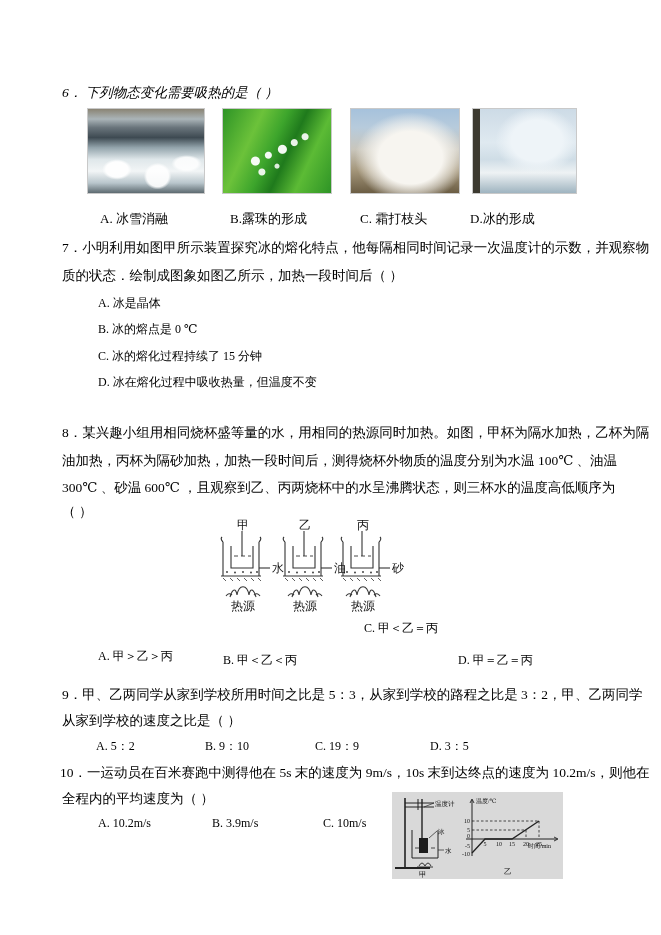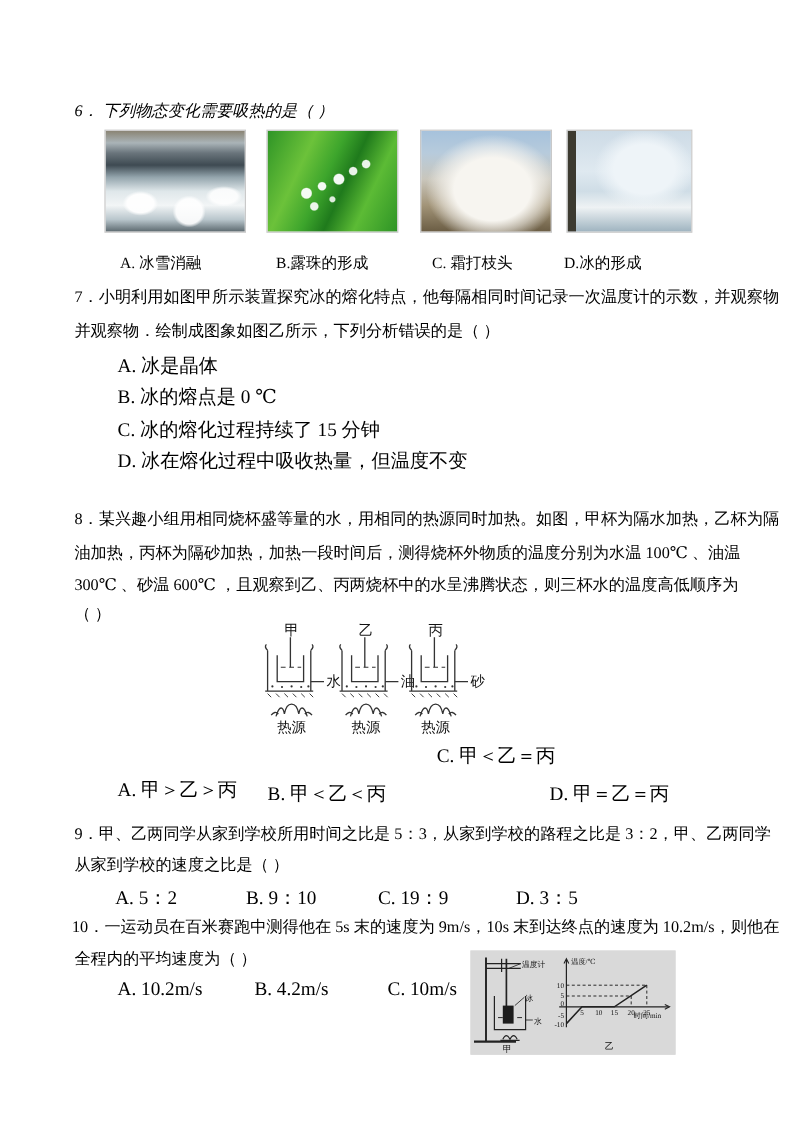--- a/index.html
+++ b/index.html
@@ -3,21 +3,21 @@
 <meta charset="utf-8">
 <style>
   html,body{margin:0;padding:0;}
   body{
     width:661px;height:935px;background:#ffffff;position:relative;
     font-family:"Liberation Serif","DejaVu Serif",serif;color:#000;
     overflow:hidden;
   }
   .abs{position:absolute;white-space:nowrap;}
   .stem{font-size:13.5px;}
-  .opt{font-size:16px;}
+  .opt{font-size:12px;}
   .plabel{font-size:13px;}
   .photo{position:absolute;top:108px;height:86px;border:1px solid #c9c9c9;box-sizing:border-box;}
   #photo-1{left:87px;width:118px;
     background:
       radial-gradient(ellipse at 25% 72%, rgba(255,255,255,.95) 0 9%, transparent 12%),
       radial-gradient(ellipse at 60% 80%, rgba(255,255,255,.9) 0 11%, transparent 14%),
       radial-gradient(ellipse at 85% 65%, rgba(255,255,255,.85) 0 8%, transparent 11%),
       linear-gradient(180deg,#8a8474 0%,#aab4b8 12%,#6a757c 22%,#3e4a52 34%,#93a4ac 46%,#dfe7ea 60%,#f2f5f6 74%,#b9c6cc 88%,#5d6a70 100%);}
   #photo-2{left:222px;width:110px;
     background:
@@ -50,21 +50,21 @@
 <div id="photo-2" class="photo"></div>
 <div id="photo-3" class="photo"></div>
 <div id="photo-4" class="photo"></div>
 
 <span class="abs plabel" style="left:100px;top:210px;">A. 冰雪消融</span>
 <span class="abs plabel" style="left:230px;top:210px;">B.露珠的形成</span>
 <span class="abs plabel" style="left:360px;top:210px;">C. 霜打枝头</span>
 <span class="abs plabel" style="left:470px;top:210px;">D.冰的形成</span>
 
 <div class="abs stem" style="left:62px;top:239px;">7．小明利用如图甲所示装置探究冰的熔化特点，他每隔相同时间记录一次温度计的示数，并观察物</div>
-<div class="abs stem" style="left:62px;top:267px;">并观察物．绘制成图象如图乙所示，下列分析错误的是（      ）</div>
+<div class="abs stem" style="left:62px;top:267px;">质的状态．绘制成图象如图乙所示，加热一段时间后（      ）</div>
 
 <div class="abs opt" style="left:98px;top:295px;">A.  冰是晶体</div>
 <div class="abs opt" style="left:98px;top:321px;text-align:right;">B.  冰的熔点是 0 ℃</div>
 <div class="abs opt" style="left:98px;top:348px;">C.  冰的熔化过程持续了 15 分钟</div>
 <div class="abs opt" style="left:98px;top:374px;">D.  冰在熔化过程中吸收热量，但温度不变</div>
 
 <div class="abs stem" style="left:62px;top:424px;">8．某兴趣小组用相同烧杯盛等量的水，用相同的热源同时加热。如图，甲杯为隔水加热，乙杯为隔</div>
 <div class="abs stem" style="left:62px;top:452px;">油加热，丙杯为隔砂加热，加热一段时间后，测得烧杯外物质的温度分别为水温 100℃ 、油温</div>
 <div class="abs stem" style="left:62px;top:479px;">300℃ 、砂温 600℃ ，且观察到乙、丙两烧杯中的水呈沸腾状态，则三杯水的温度高低顺序为</div>
 <div class="abs stem" style="left:62px;top:503px;">（    ）</div>
@@ -138,21 +138,21 @@
 
 <span class="abs opt" style="left:96px;top:738px;">A. 5：2</span>
 <span class="abs opt" style="left:205px;top:738px;">B. 9：10</span>
 <span class="abs opt" style="left:315px;top:738px;">C. 19：9</span>
 <span class="abs opt" style="left:430px;top:738px;">D. 3：5</span>
 
 <div class="abs stem" style="left:60px;top:764px;">10．一运动员在百米赛跑中测得他在 5s 末的速度为 9m/s，10s 末到达终点的速度为 10.2m/s，则他在</div>
 <div class="abs stem" style="left:62px;top:790px;">全程内的平均速度为（     ）</div>
 
 <span class="abs opt" style="left:98px;top:816px;">A.  10.2m/s</span>
-<span class="abs opt" style="left:212px;top:816px;">B.  4.2m/s</span>
+<span class="abs opt" style="left:212px;top:816px;">B.  3.9m/s</span>
 <span class="abs opt" style="left:323px;top:816px;">C.  10m/s</span>
 
 <svg id="melt-figure" class="abs" style="left:392px;top:792px;" width="171" height="87" viewBox="0 0 171 87">
   <rect x="0" y="0" width="171" height="87" fill="#d9d9d9" stroke="none"></rect>
   <g stroke="#222" stroke-width="1" fill="none">
 
     <line x1="13" y1="6" x2="13" y2="76" stroke-width="1.6"></line>
     <line x1="3" y1="76" x2="38" y2="76" stroke-width="2"></line>
     <line x1="13" y1="11" x2="42" y2="11"></line>
     <line x1="13" y1="15" x2="42" y2="15"></line>

